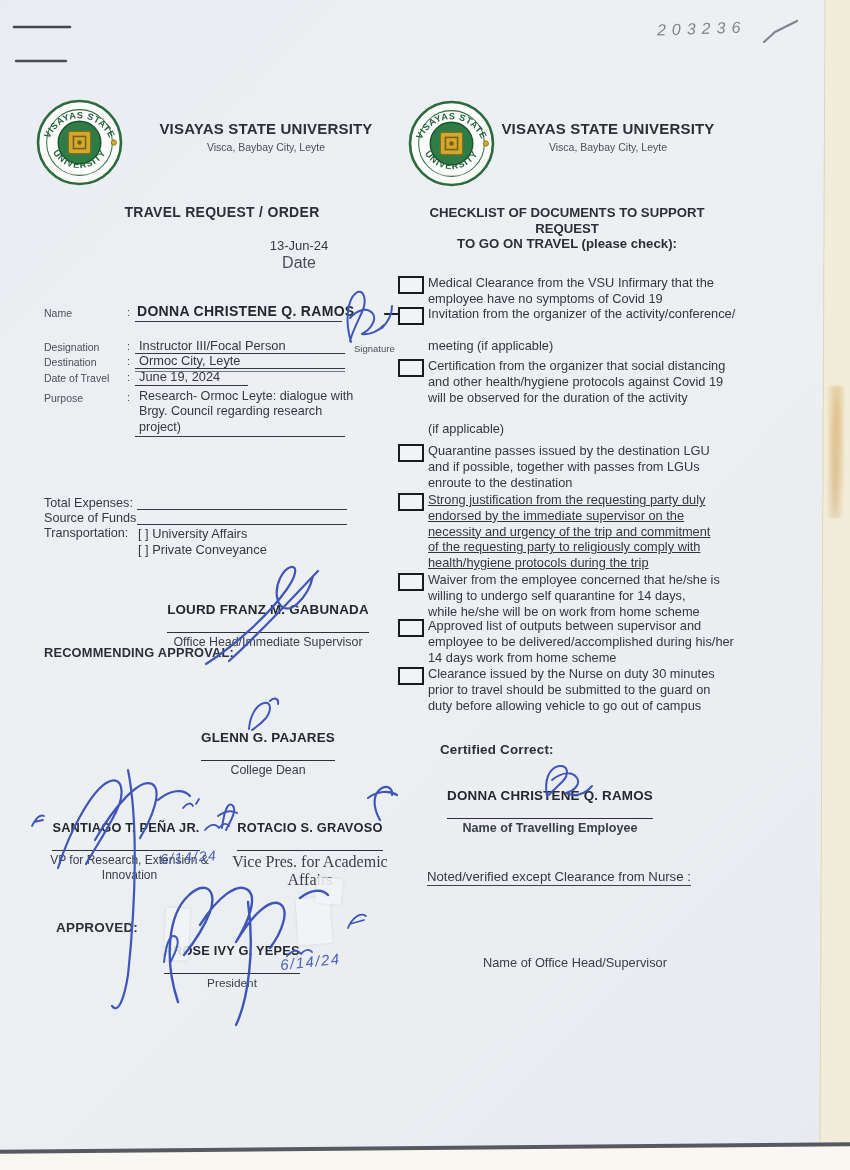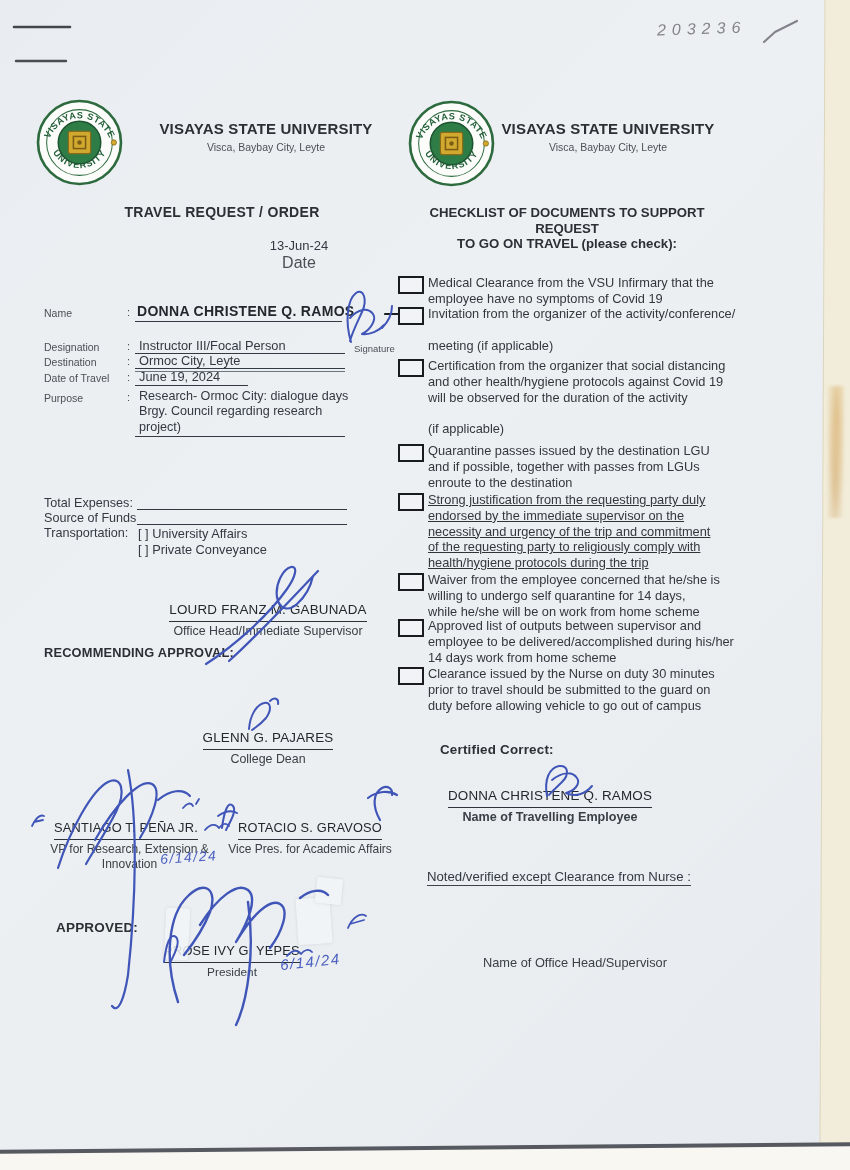--- a/index.html
+++ b/index.html
@@ -17,22 +17,22 @@
   
   .form-title{font-size:14px;font-weight:bold;letter-spacing:.3px;color:#2b3036;}
   .lbl{font-size:10.5px;color:#4a5057;}
   .colon{font-size:11px;color:#4a5057;}
   .val{font-size:12.8px;color:#333942;}
   .val-name{font-size:14px;font-weight:bold;letter-spacing:.3px;color:#23282e;}
   .uline{position:absolute;height:0;border-bottom:1.6px solid #343a44;}
   .uline-thin{position:absolute;height:0;border-bottom:1px solid #6d7680;}
   .sig-lbl{font-size:9.5px;color:#4a5057;}
   .sec-lbl{font-size:12.8px;font-weight:bold;color:#2b3036;letter-spacing:.2px;}
-  .sign-name{font-size:13.4px;font-weight:normal;color:#23282e;letter-spacing:.2px;
-             display:inline-block;border-bottom:1.7px solid #2c313a;padding-bottom:4px;}
+  .sign-name{font-size:13.4px;font-weight:bold;color:#23282e;letter-spacing:.2px;
+             display:inline-block;border-bottom:1.7px solid #2c313a;padding-bottom:15px;}
   .sign-title{font-size:12.4px;color:#3a4047;margin-top:2px;}
   
   .ck-title{font-size:13.2px;font-weight:bold;color:#2b3036;line-height:15.5px;}
   .ck-item{position:absolute;left:398px;display:flex;align-items:flex-start;}
   .ck-box{width:22px;height:14px;border:2.6px solid #181b20;margin:1px 4px 0 0;flex:none;background:rgba(255,255,255,.25);}
   .ck-text{font-size:12.8px;line-height:15.8px;color:#33383f;white-space:pre-line;width:355px;}
   .noted{font-size:13.2px;color:#333942;border-bottom:1.5px solid #3c424c;padding-bottom:1px;}
   .plain-cap{font-size:12.8px;color:#3a4047;}
   
   .ink-date{position:absolute;color:#3b52bb;font-size:15px;font-style:italic;letter-spacing:1.5px;opacity:.9;}
@@ -124,21 +124,21 @@
   <div class="uline" style="left:135px;top:368px;width:210px;"></div>
   <div class="uline-thin" style="left:135px;top:371px;width:210px;"></div>
 
   <div class="abs lbl" style="left:44px;top:372px;">Date of Travel</div>
   <div class="abs colon" style="left:127px;top:371px;">:</div>
   <div class="abs val" style="left:139px;top:369px;">June 19, 2024</div>
   <div class="uline" style="left:135px;top:385px;width:113px;"></div>
 
   <div class="abs lbl" style="left:44px;top:392px;">Purpose</div>
   <div class="abs colon" style="left:127px;top:391px;">:</div>
-  <div class="abs val pre" style="left:139px;top:389px;font-size:12.6px;line-height:15.3px;width:230px;">Research- Ormoc City: dialogue days
+  <div class="abs val pre" style="left:139px;top:389px;font-size:12.6px;line-height:15.3px;width:230px;">Research- Ormoc Leyte: dialogue with
 Brgy. Council regarding research
 project)</div>
   <div class="uline" style="left:135px;top:436px;width:210px;"></div>
 
   <div class="abs sig-lbl" style="left:354px;top:343px;">Signature</div>
 
   <div class="abs val" style="left:44px;top:496px;font-size:12.6px;">Total Expenses:</div>
   <div class="uline" style="left:137px;top:509px;width:210px;"></div>
   <div class="abs val" style="left:44px;top:511px;font-size:12.6px;">Source of Funds</div>
   <div class="uline" style="left:137px;top:524px;width:210px;"></div>
@@ -158,21 +158,21 @@
     <div class="sign-title">College Dean</div>
   </div>
 
   <div class="abs ctr" style="left:40px;top:818px;width:172px;">
     <span class="sign-name" style="font-size:12.8px;">SANTIAGO T. PEÑA JR.</span>
     <div class="sign-title pre" style="font-size:12px;line-height:14.5px;margin-left:7px;">VP for Research, Extension &amp;
 Innovation</div>
   </div>
   <div class="abs ctr" style="left:224px;top:818px;width:172px;">
     <span class="sign-name" style="font-size:12.8px;">ROTACIO S. GRAVOSO</span>
-    <div class="sign-title" style="font-size:12px;">Vice Pres. for Academic Affairs</div>
+    <div class="sign-title" style="font-size:16px;font-family:Liberation Serif, serif;">Vice Pres. for Academic Affairs</div>
   </div>
   <div class="ink-date" style="left:160px;top:849px;transform:rotate(-4deg);font-size:14px;">6/14/24</div>
 
   <div class="abs sec-lbl" style="left:56px;top:920px;font-size:13.5px;">APPROVED:</div>
   <div class="abs ctr" style="left:146px;top:941px;width:172px;">
     <span class="sign-name" style="font-size:12.8px;">PROSE IVY G. YEPES</span>
     <div class="sign-title" style="font-size:11.8px;">President</div>
   </div>
   <div class="ink-date" style="left:280px;top:953px;transform:rotate(-6deg);">6/14/24</div>
 

